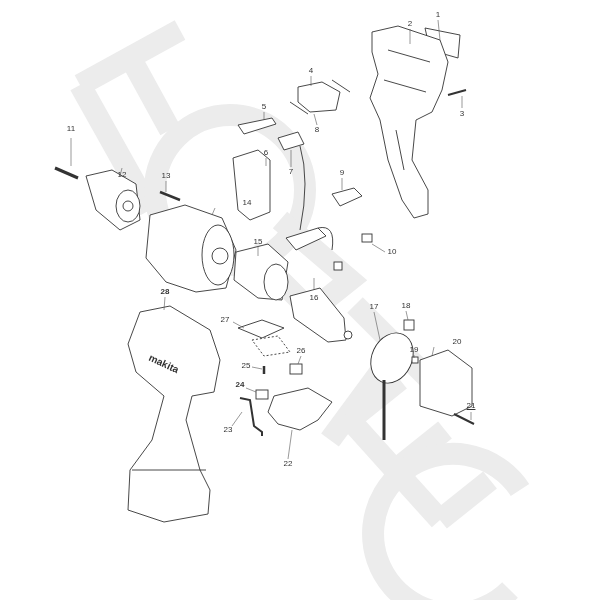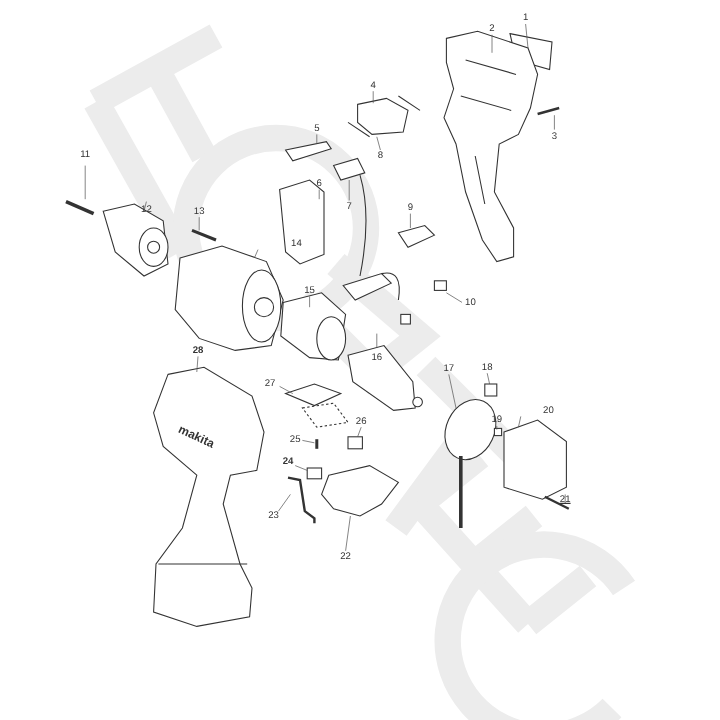--- a/index.html
+++ b/index.html
@@ -149,21 +149,21 @@
     <div class="lbl" style="left: 71px; top: 129px;">11</div>
     <div class="lbl" style="left: 122px; top: 163px; margin-top: 12px;">12</div>
     <div class="lbl" style="left: 166px; top: 176px;">13</div>
     <div class="lbl" style="left: 199px; top: 203px; margin-left: 48px;">14</div>
     <div class="lbl" style="left: 258px; top: 242px;">15</div>
     <div class="lbl" style="left: 314px; top: 262px; margin-top: 36px;">16</div>
     <div class="lbl" style="left: 374px; top: 307px;">17</div>
     <div class="lbl" style="left: 406px; top: 306px;">18</div>
     <div class="lbl" style="left: 414px; top: 350px;">19</div>
     <div class="lbl" style="left: 434px; top: 342px; margin-left: 23px;">20</div>
-    <div class="lbl" style="left: 471px; top: 416px; text-decoration: underline;">21</div>
+    <div class="lbl" style="left: 471px; top: 406px; text-decoration: underline;">21</div>
     <div class="lbl" style="left: 288px; top: 464px;">22</div>
     <div class="lbl" style="left: 228px; top: 430px;">23</div>
     <div class="lbl" style="left: 240px; top: 385px; font-weight: bold;">24</div>
     <div class="lbl" style="left: 246px; top: 366px;">25</div>
     <div class="lbl" style="left: 301px; top: 351px;">26</div>
     <div class="lbl" style="left: 225px; top: 320px;">27</div>
     <div class="lbl" style="left: 165px; top: 292px; font-weight: bold;">28</div>
   </div>
 </div>
 

